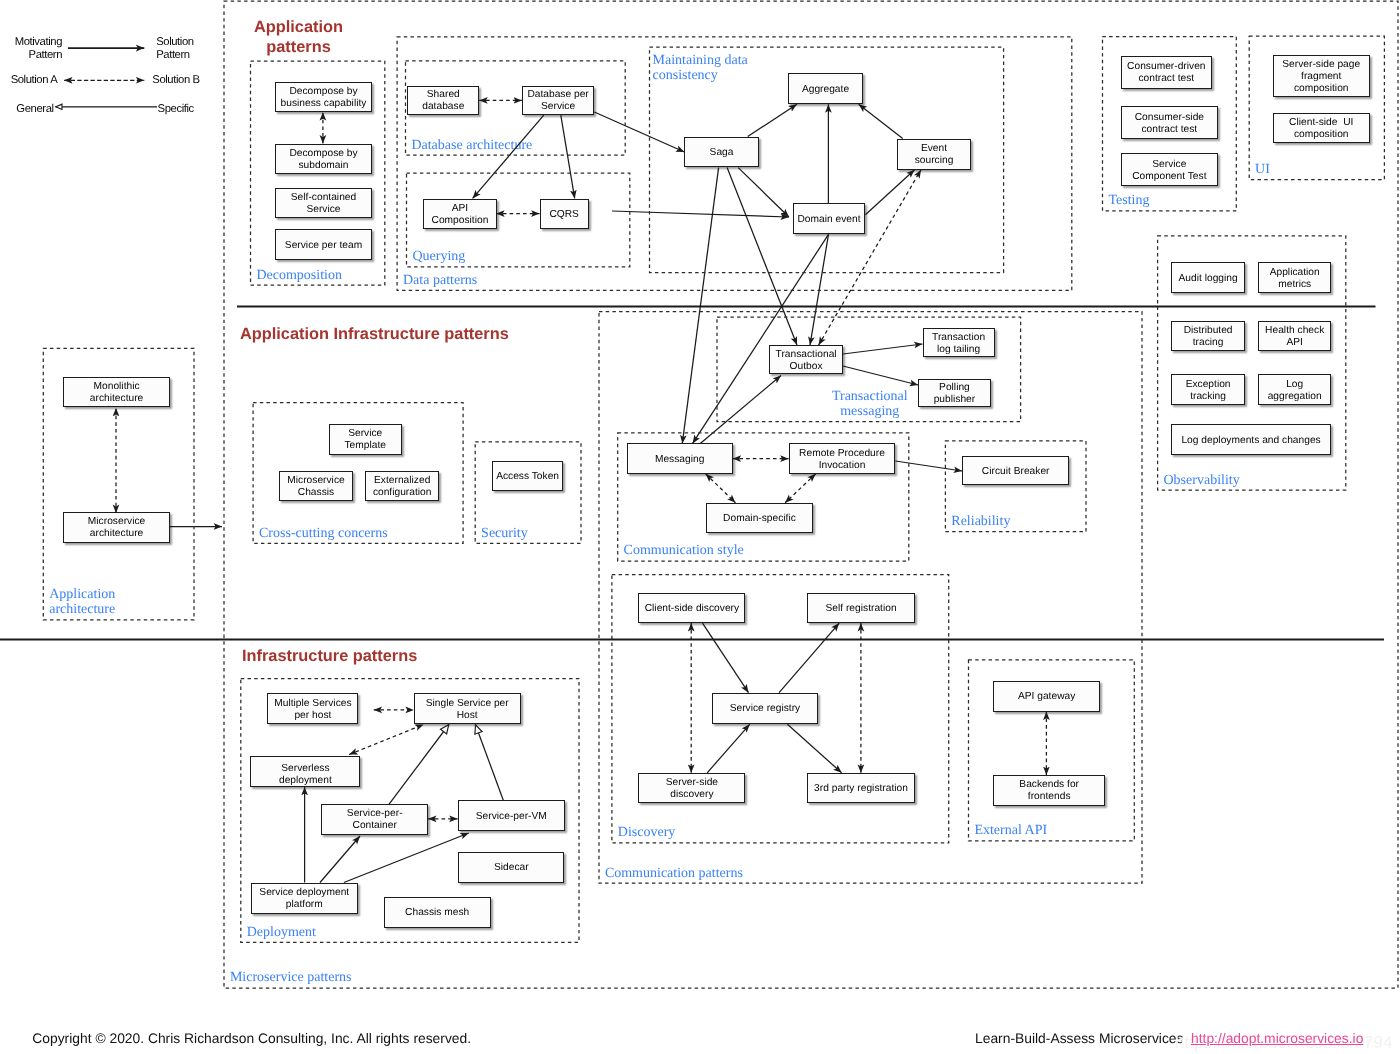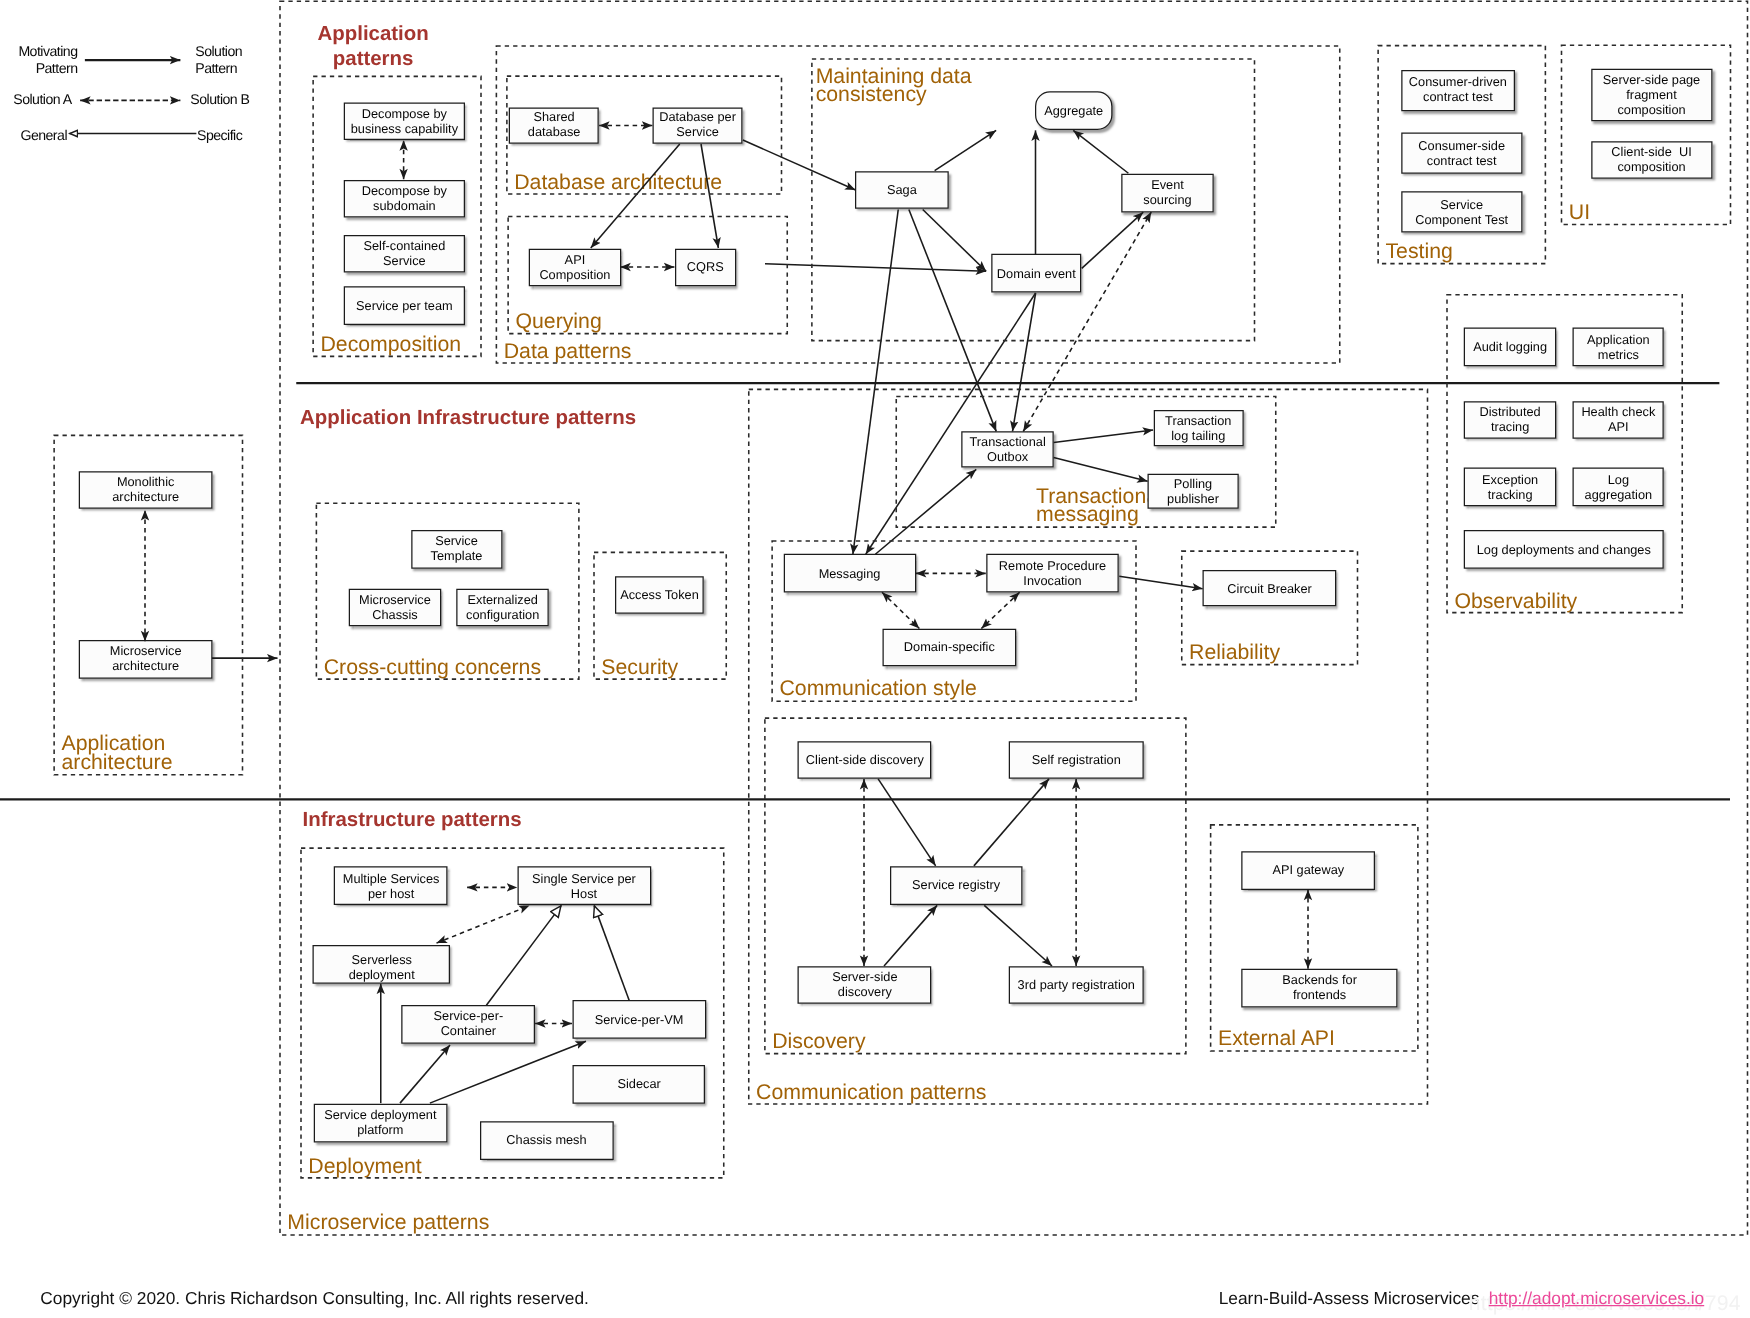--- a/index.html
+++ b/index.html
@@ -6,21 +6,21 @@
   html,body{margin:0;padding:0;background:#ffffff;}
   *{-webkit-font-smoothing:antialiased;}
   body{width:1400px;height:1054px;overflow:hidden;font-family:"Liberation Sans",sans-serif;-webkit-font-smoothing:antialiased;text-rendering:geometricPrecision;}
   #stage{position:relative;width:1400px;height:1054px;background:#fff;}
   svg#wires{position:absolute;left:0;top:0;width:1400px;height:1054px;overflow:visible;}
   .pbox{position:absolute;box-sizing:border-box;background:#fcfcfc;border:1.15px solid #1c1c1c;
         box-shadow:1.6px 1.8px 1.8px rgba(0,0,0,0.38);display:flex;align-items:center;justify-content:center;
         text-align:center;line-height:12px;font-size:10.2px;color:#050505;letter-spacing:0.02px;}
   .pbox span{display:block;white-space:pre;}
   .pbox>div{position:relative;top:1px;}
-  .grplabel{position:absolute;font-size:17px;color:#a16207;line-height:15.1px;white-space:pre;}
+  .grplabel{position:absolute;font-size:14px;color:#3b82f6;line-height:15.1px;white-space:pre;font-family:Liberation Serif, serif;}
   .sect{position:absolute;font-size:16.35px;font-weight:bold;color:#a5352f;line-height:20px;white-space:pre;}
   .leg{position:absolute;font-size:11.3px;color:#0a0a0a;line-height:12.6px;white-space:pre;letter-spacing:-0.42px;}
   .foot{position:absolute;font-size:13.85px;color:#121212;white-space:nowrap;}
   .footlink{position:absolute;font-size:13.85px;color:#ec4899;text-decoration:underline;white-space:nowrap;}
   .wm{position:absolute;font-size:17px;color:#f2f2f2;white-space:nowrap;letter-spacing:0.1px;}
 </style>
 </head>
 <body>
 
 <div id="stage">
@@ -105,21 +105,21 @@
         <div>
           <span>API</span>
           <span>Composition</span>
         </div>
       </div>
       <div class="pbox" style="left: 539.7px; top: 199.1px; width: 49px; height: 30.3px;">
         <div>
           <span>CQRS</span>
         </div>
       </div>
-      <div class="pbox" style="left: 828px; top: 73.2px; width: 62px; height: 31.1px; border-radius: 12px;">
+      <div class="pbox" style="left: 788px; top: 73.2px; width: 75px; height: 31.1px;">
         <div>
           <span>Aggregate</span>
         </div>
       </div>
       <div class="pbox" style="left: 684.4px; top: 136.5px; width: 74.3px; height: 30.7px;">
         <div>
           <span>Saga</span>
         </div>
       </div>
       <div class="pbox" style="left: 897px; top: 138.6px; width: 74px; height: 31.1px;">
@@ -302,21 +302,21 @@
       <div class="pbox" style="left: 807.4px; top: 772.8px; width: 107.3px; height: 30.7px;">
         <div>
           <span>3rd party registration</span>
         </div>
       </div>
       <div class="pbox" style="left: 993.2px; top: 680.8px; width: 106.9px; height: 31px;">
         <div>
           <span>API gateway</span>
         </div>
       </div>
-      <div class="pbox" style="left: 993.2px; top: 774.9px; width: 125px; height: 31.2px;">
+      <div class="pbox" style="left: 993.2px; top: 774.9px; width: 112px; height: 31.2px;">
         <div>
           <span>Backends for</span>
           <span>frontends</span>
         </div>
       </div>
       <div class="pbox" style="left: 267.4px; top: 693.4px; width: 91px; height: 31.1px;">
         <div>
           <span>Multiple Services</span>
           <span>per host</span>
         </div>

